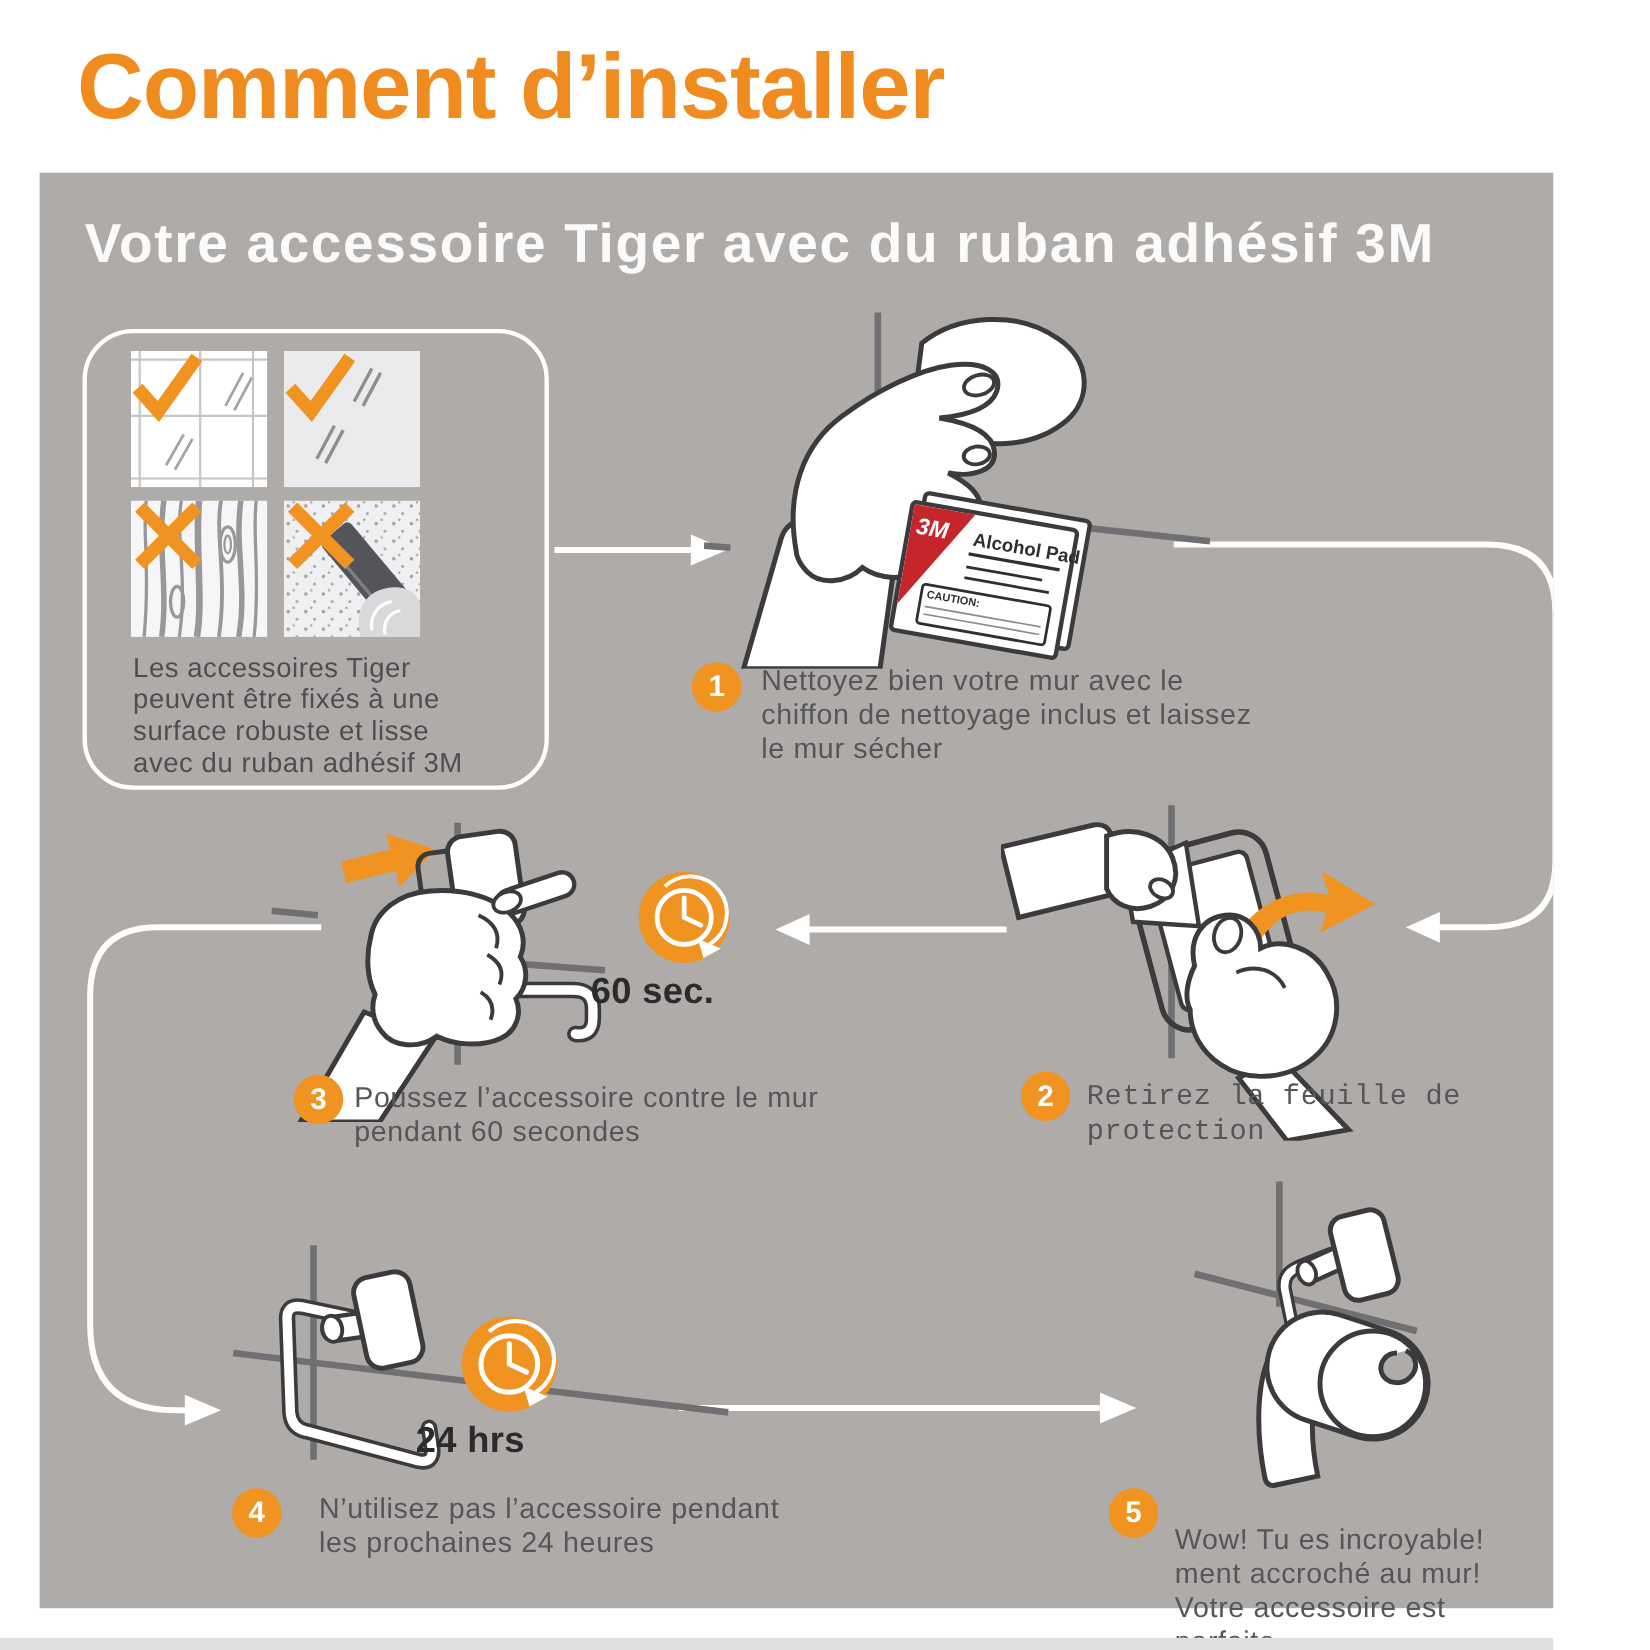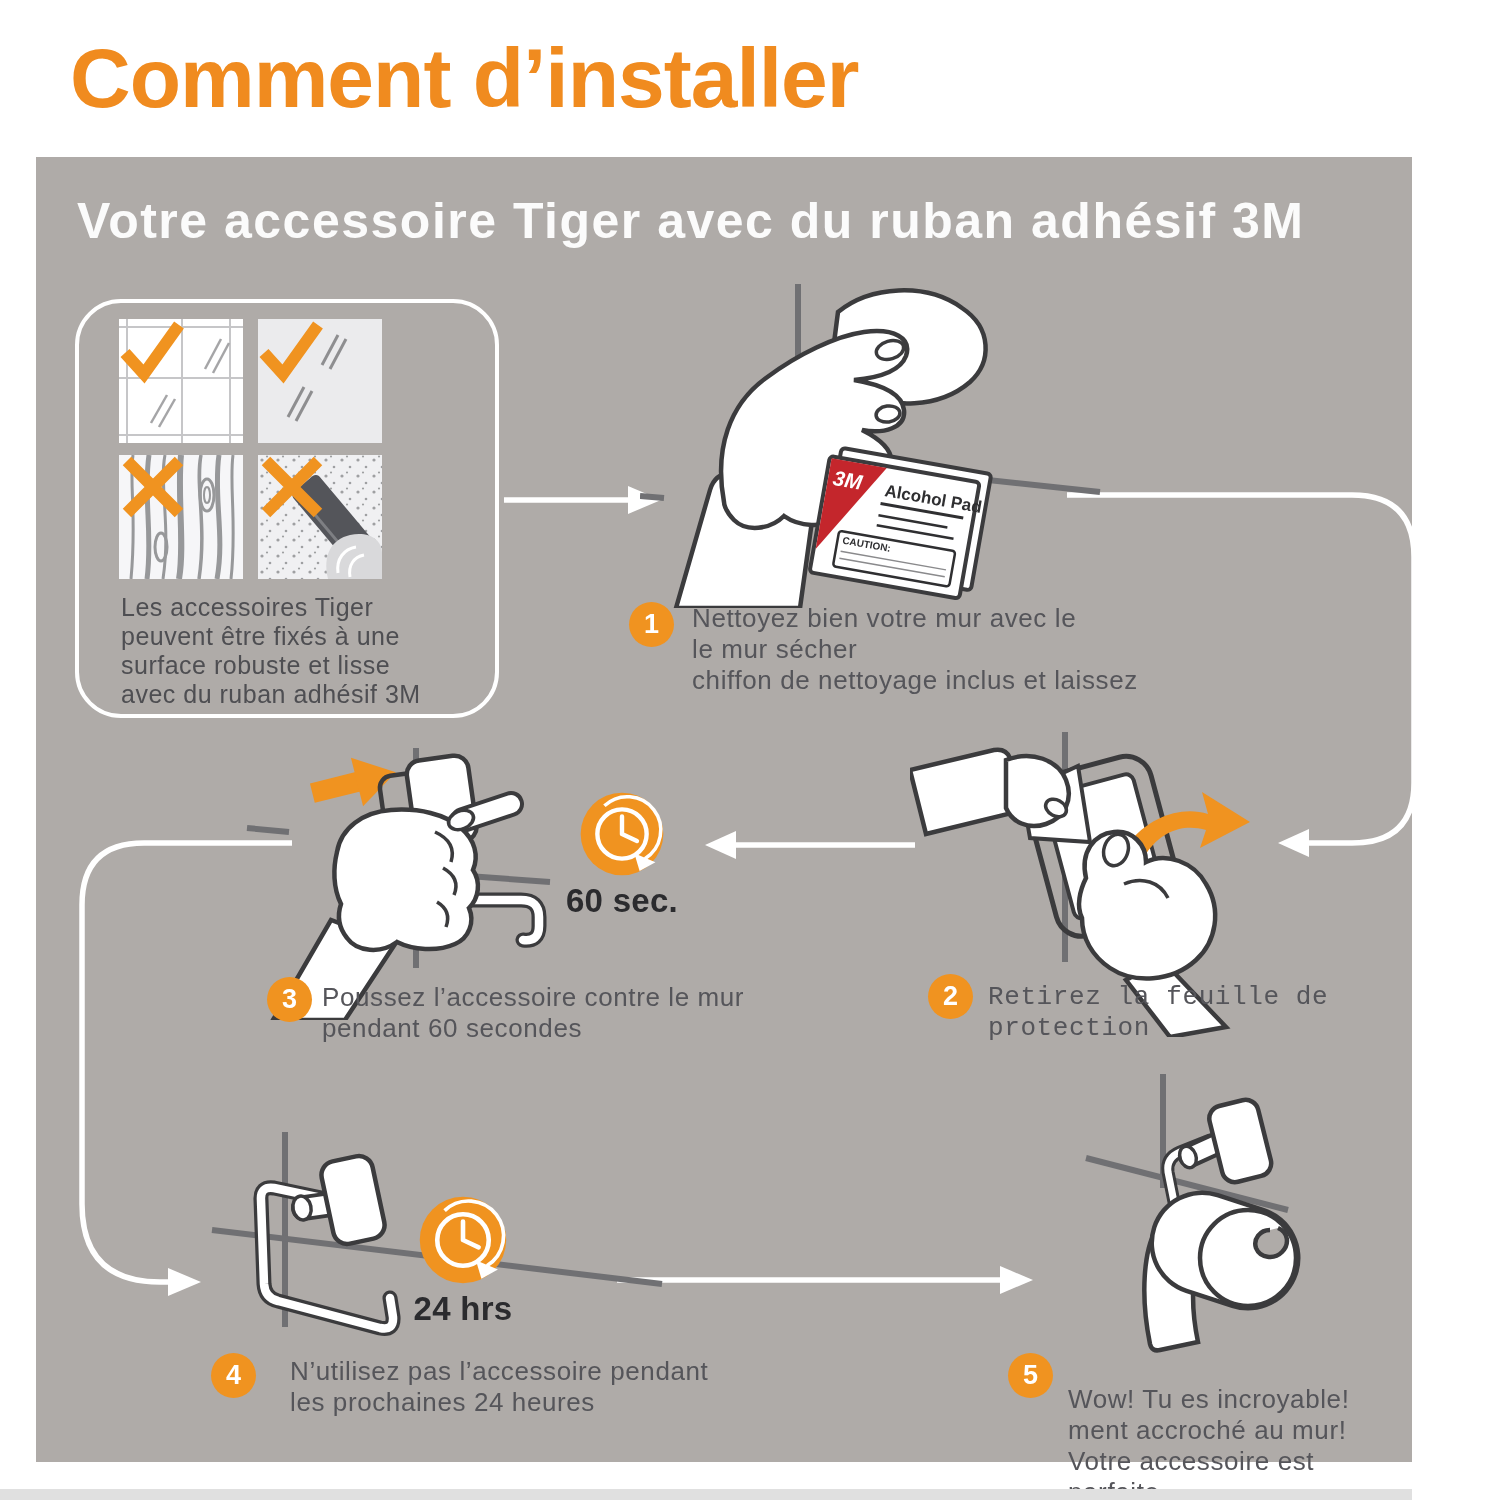--- a/index.html
+++ b/index.html
@@ -13,21 +13,21 @@
   .infobox{position:absolute;left:75px;top:299px;width:424px;height:419px;
         border:4px solid #ffffff;border-radius:46px;box-sizing:border-box;}
   .tile{position:absolute;width:124px;height:124px;}
   .note{position:absolute;left:42px;top:290px;font-size:25px;line-height:29px;
         color:#4E4E52;letter-spacing:0.5px;}
   .step-text{position:absolute;font-size:26px;line-height:31px;color:#55555A;letter-spacing:0.6px;}
   .badge{position:absolute;width:45px;height:45px;border-radius:50%;background:#F09320;
         color:#fff;font-weight:700;font-size:27px;display:flex;align-items:center;
         justify-content:center;}
   .timer-label{position:absolute;font-size:33px;font-weight:700;color:#2B2B2E;
-        width:170px;text-align:center;letter-spacing:0.3px;}
+        width:170px;letter-spacing:0.3px;}
   .abs{position:absolute;}
   .bottom-strip{position:absolute;left:0;top:1489px;width:1500px;height:11px;background:#E0E0E0;}
   svg{display:block;}
   svg text{font-family:"Liberation Sans",sans-serif;}
 </style>
 </head>
 <body>
 
 <div class="page">
 
@@ -274,22 +274,22 @@
     </div>
   <div class="badge" style="left:211px;top:1353px;">
     <span>4</span>
     </div>
   <div class="badge" style="left:1008px;top:1353px;">
     <span>5</span>
     </div>
 
   <div class="step-text" style="left:692px;top:603px;">
     <div>Nettoyez bien votre mur avec le</div>
+    <div>chiffon de nettoyage inclus et laissez</div>
     <div>le mur sécher</div>
-    <div>chiffon de nettoyage inclus et laissez</div>
   </div>
   <div class="step-text" style="left:988px;top:982px;font-family:Liberation Mono, monospace;">
     <div>Retirez la feuille de protection</div>
   </div>
   <div class="step-text" style="left:322px;top:982px;">
     <div>Poussez l’accessoire contre le mur</div>
     <div>pendant 60 secondes</div>
   </div>
   <div class="step-text" style="left:290px;top:1356px;">
     <div>N’utilisez pas l’accessoire pendant</div>

